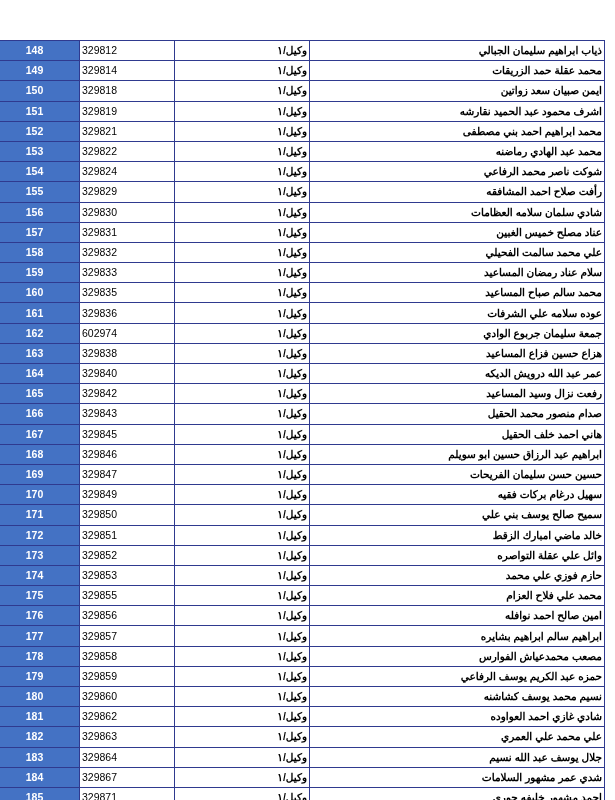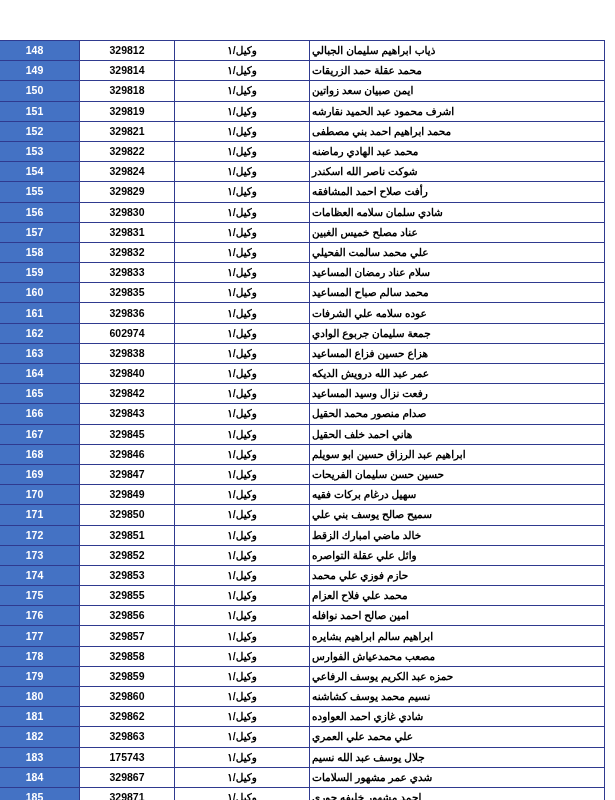--- a/index.html
+++ b/index.html
@@ -33,35 +33,34 @@
     height: 19.2px;
     padding: 0 2px;
     font-size: 10.5px;
     line-height: 19px;
     vertical-align: middle;
     white-space: nowrap;
     overflow: hidden;
   }
   td.c-name {
     width: 290px;
-    text-align: left;
+    text-align: right;
     direction: rtl;
     font-weight: 700;
   }
   td.c-type {
     width: 130px;
-    text-align: center;
+    text-align: right;
     direction: rtl;
     font-weight: 700;
   }
   td.c-id {
     width: 90px;
-    text-align: center;
     direction: ltr;
-    font-weight: 700;
+    font-weight: 400;
   }
   td.c-seq {
     width: 85px;
     text-align: center;
     direction: ltr;
     background: #4472c4;
     color: #ffffff;
     font-weight: 700;
     font-size: 11px;
   }
@@ -102,21 +101,21 @@
           <td class="c-id">329821</td>
           <td class="c-seq">152</td>
         </tr>
         <tr>
           <td class="c-name">محمد عبد الهادي رماضنه</td>
           <td class="c-type">وكيل/١</td>
           <td class="c-id">329822</td>
           <td class="c-seq">153</td>
         </tr>
         <tr>
-          <td class="c-name">شوكت ناصر الله اسكندر</td>
+          <td class="c-name">شوكت ناصر محمد الرفاعي</td>
           <td class="c-type">وكيل/١</td>
           <td class="c-id">329824</td>
           <td class="c-seq">154</td>
         </tr>
         <tr>
           <td class="c-name">رأفت صلاح احمد المشافقه</td>
           <td class="c-type">وكيل/١</td>
           <td class="c-id">329829</td>
           <td class="c-seq">155</td>
         </tr>
@@ -278,21 +277,21 @@
         </tr>
         <tr>
           <td class="c-name">علي محمد علي العمري</td>
           <td class="c-type">وكيل/١</td>
           <td class="c-id">329863</td>
           <td class="c-seq">182</td>
         </tr>
         <tr>
           <td class="c-name">جلال يوسف عبد الله نسيم</td>
           <td class="c-type">وكيل/١</td>
-          <td class="c-id">175743</td>
+          <td class="c-id">329864</td>
           <td class="c-seq">183</td>
         </tr>
         <tr>
           <td class="c-name">شدي عمر مشهور السلامات</td>
           <td class="c-type">وكيل/١</td>
           <td class="c-id">329867</td>
           <td class="c-seq">184</td>
         </tr>
         <tr>
           <td class="c-name">احمد مشهور خليفه حوري</td>

